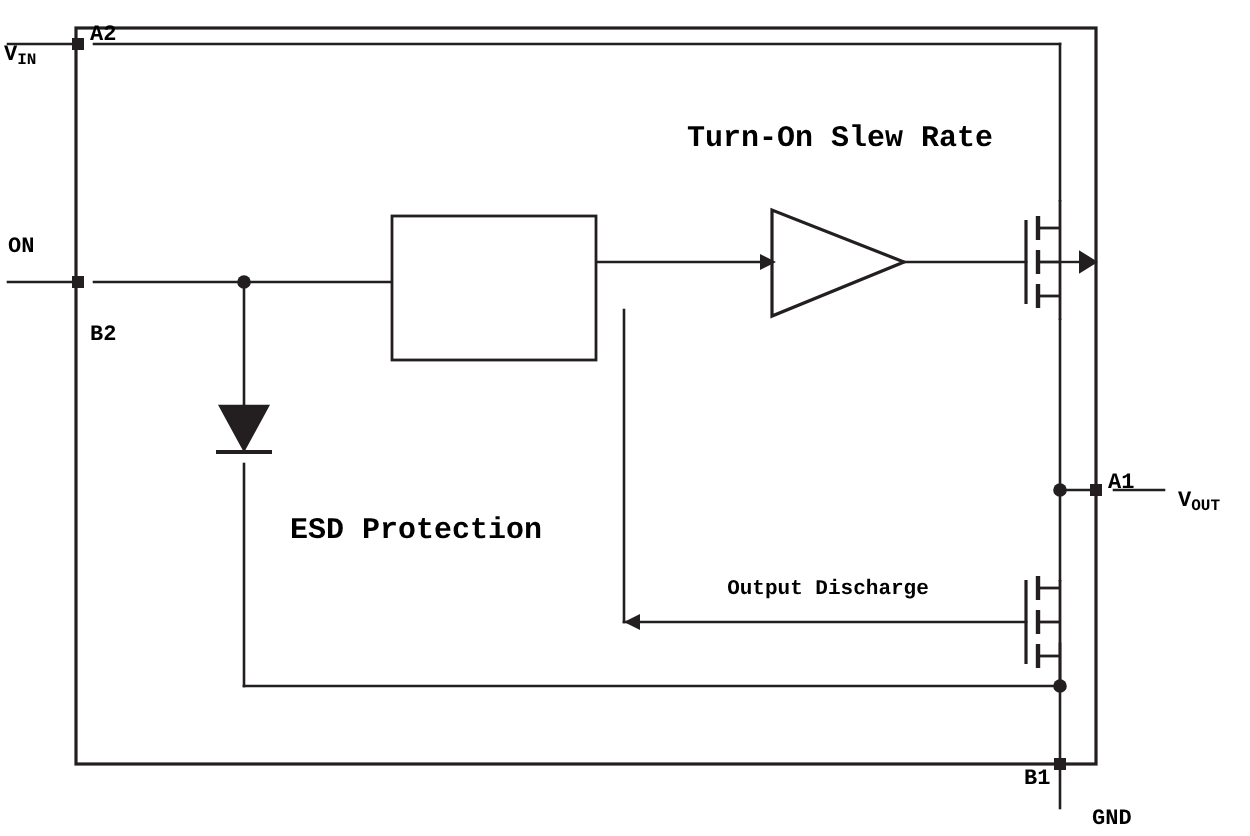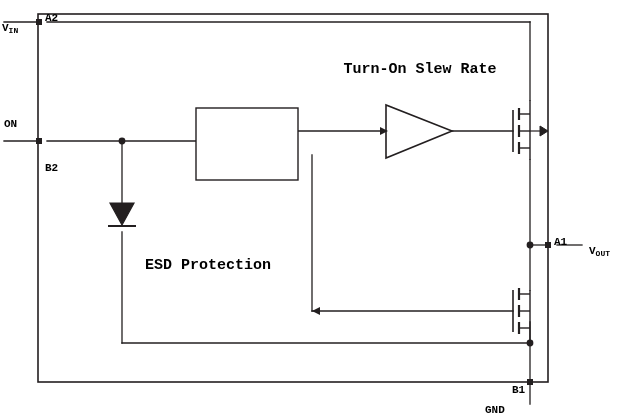--- a/index.html
+++ b/index.html
@@ -153,24 +153,24 @@
   <div class="lbl pin" style="left:45px; top:130px;margin-top:32px;">B2</div>
 
 
   <div class="lbl blk center" style="left:330px; top:62px; width:180px;">
     <span>Turn-On Slew Rate</span><br>
   </div>
 
   <div class="lbl blk" style="left:145px; top:222px;margin-top:36px;">ESD Protection</div>
 
   <div class="lbl note center" style="left:305px; top:290px; width:218px;">
-    <br>
+    <span>Output Discharge</span><br>
   </div>
 
   <div class="lbl pin" style="left:554px; top:236px;text-align:right;">A1</div>
 
   <div class="lbl sig" style="left:589px; top:245px;"><span>V</span><span class="sub">OUT</span></div>
 
   <div class="lbl pin" style="left:512px; top:384px;">B1</div>
 
-  <div class="lbl sig" style="left:485px; top:404px;">GND</div>
+  <div class="lbl sig" style="left:546px; top:404px;">GND</div>
 
 </div>
 
 </body></html>

